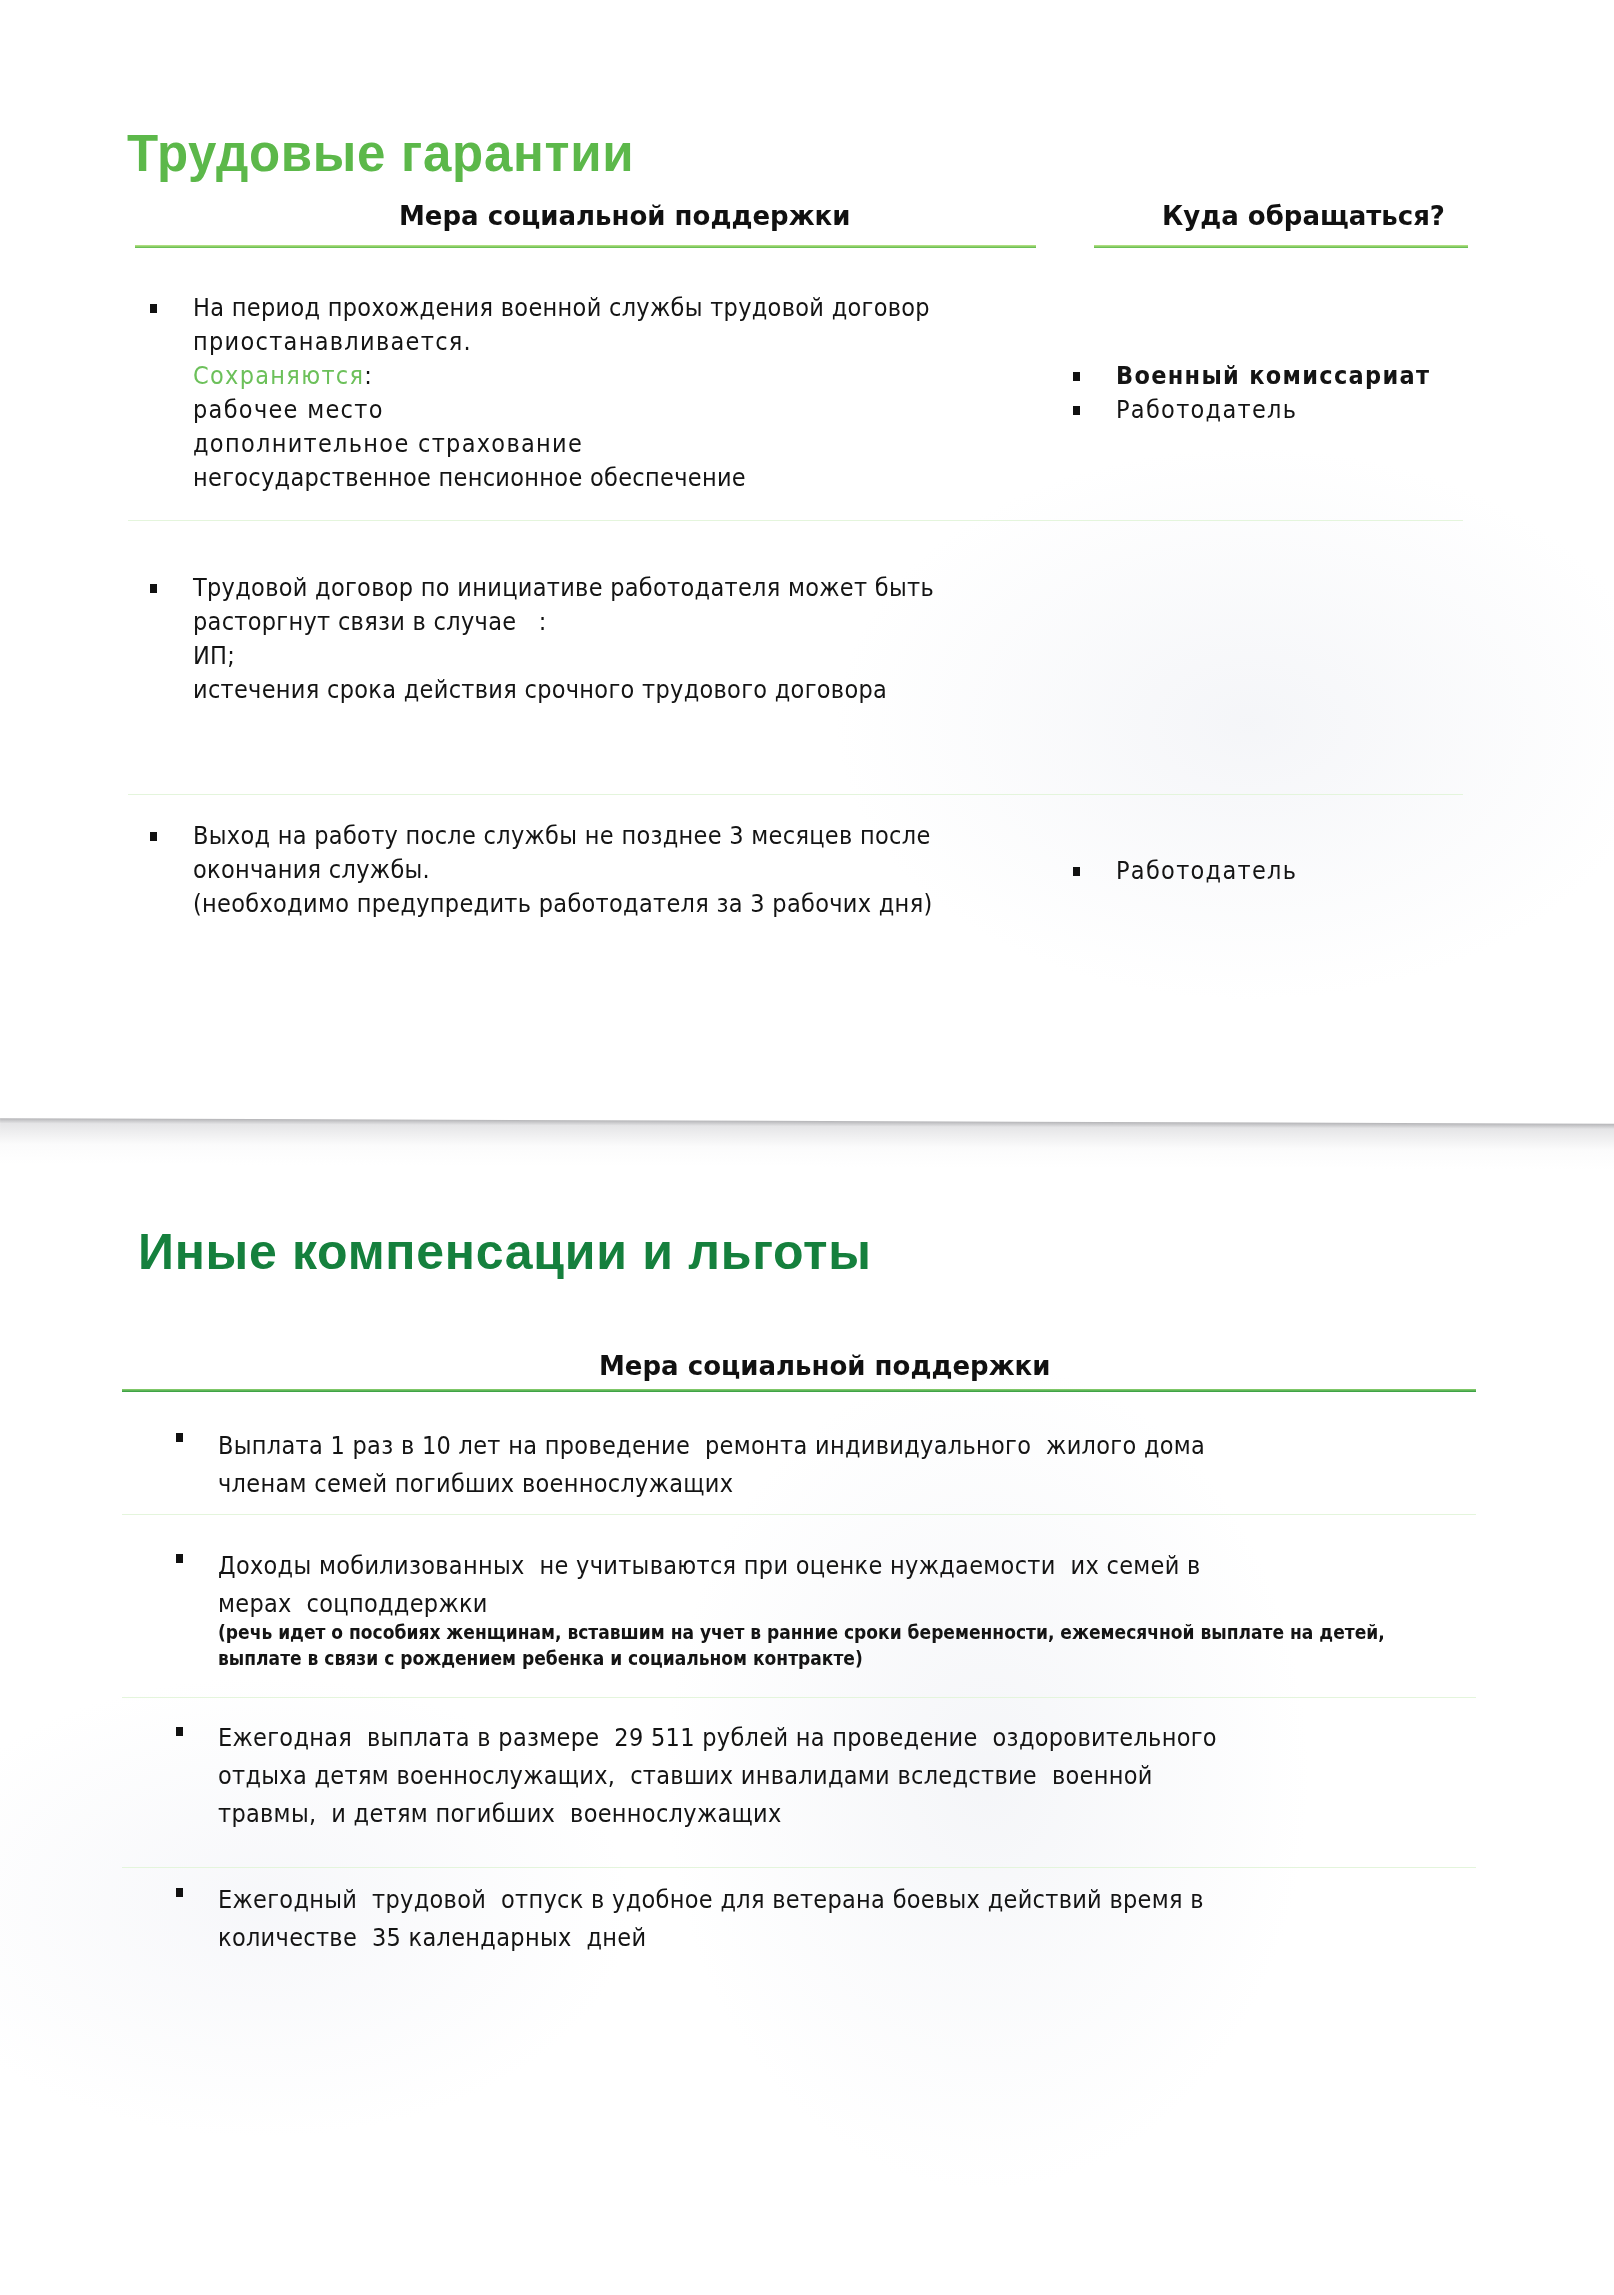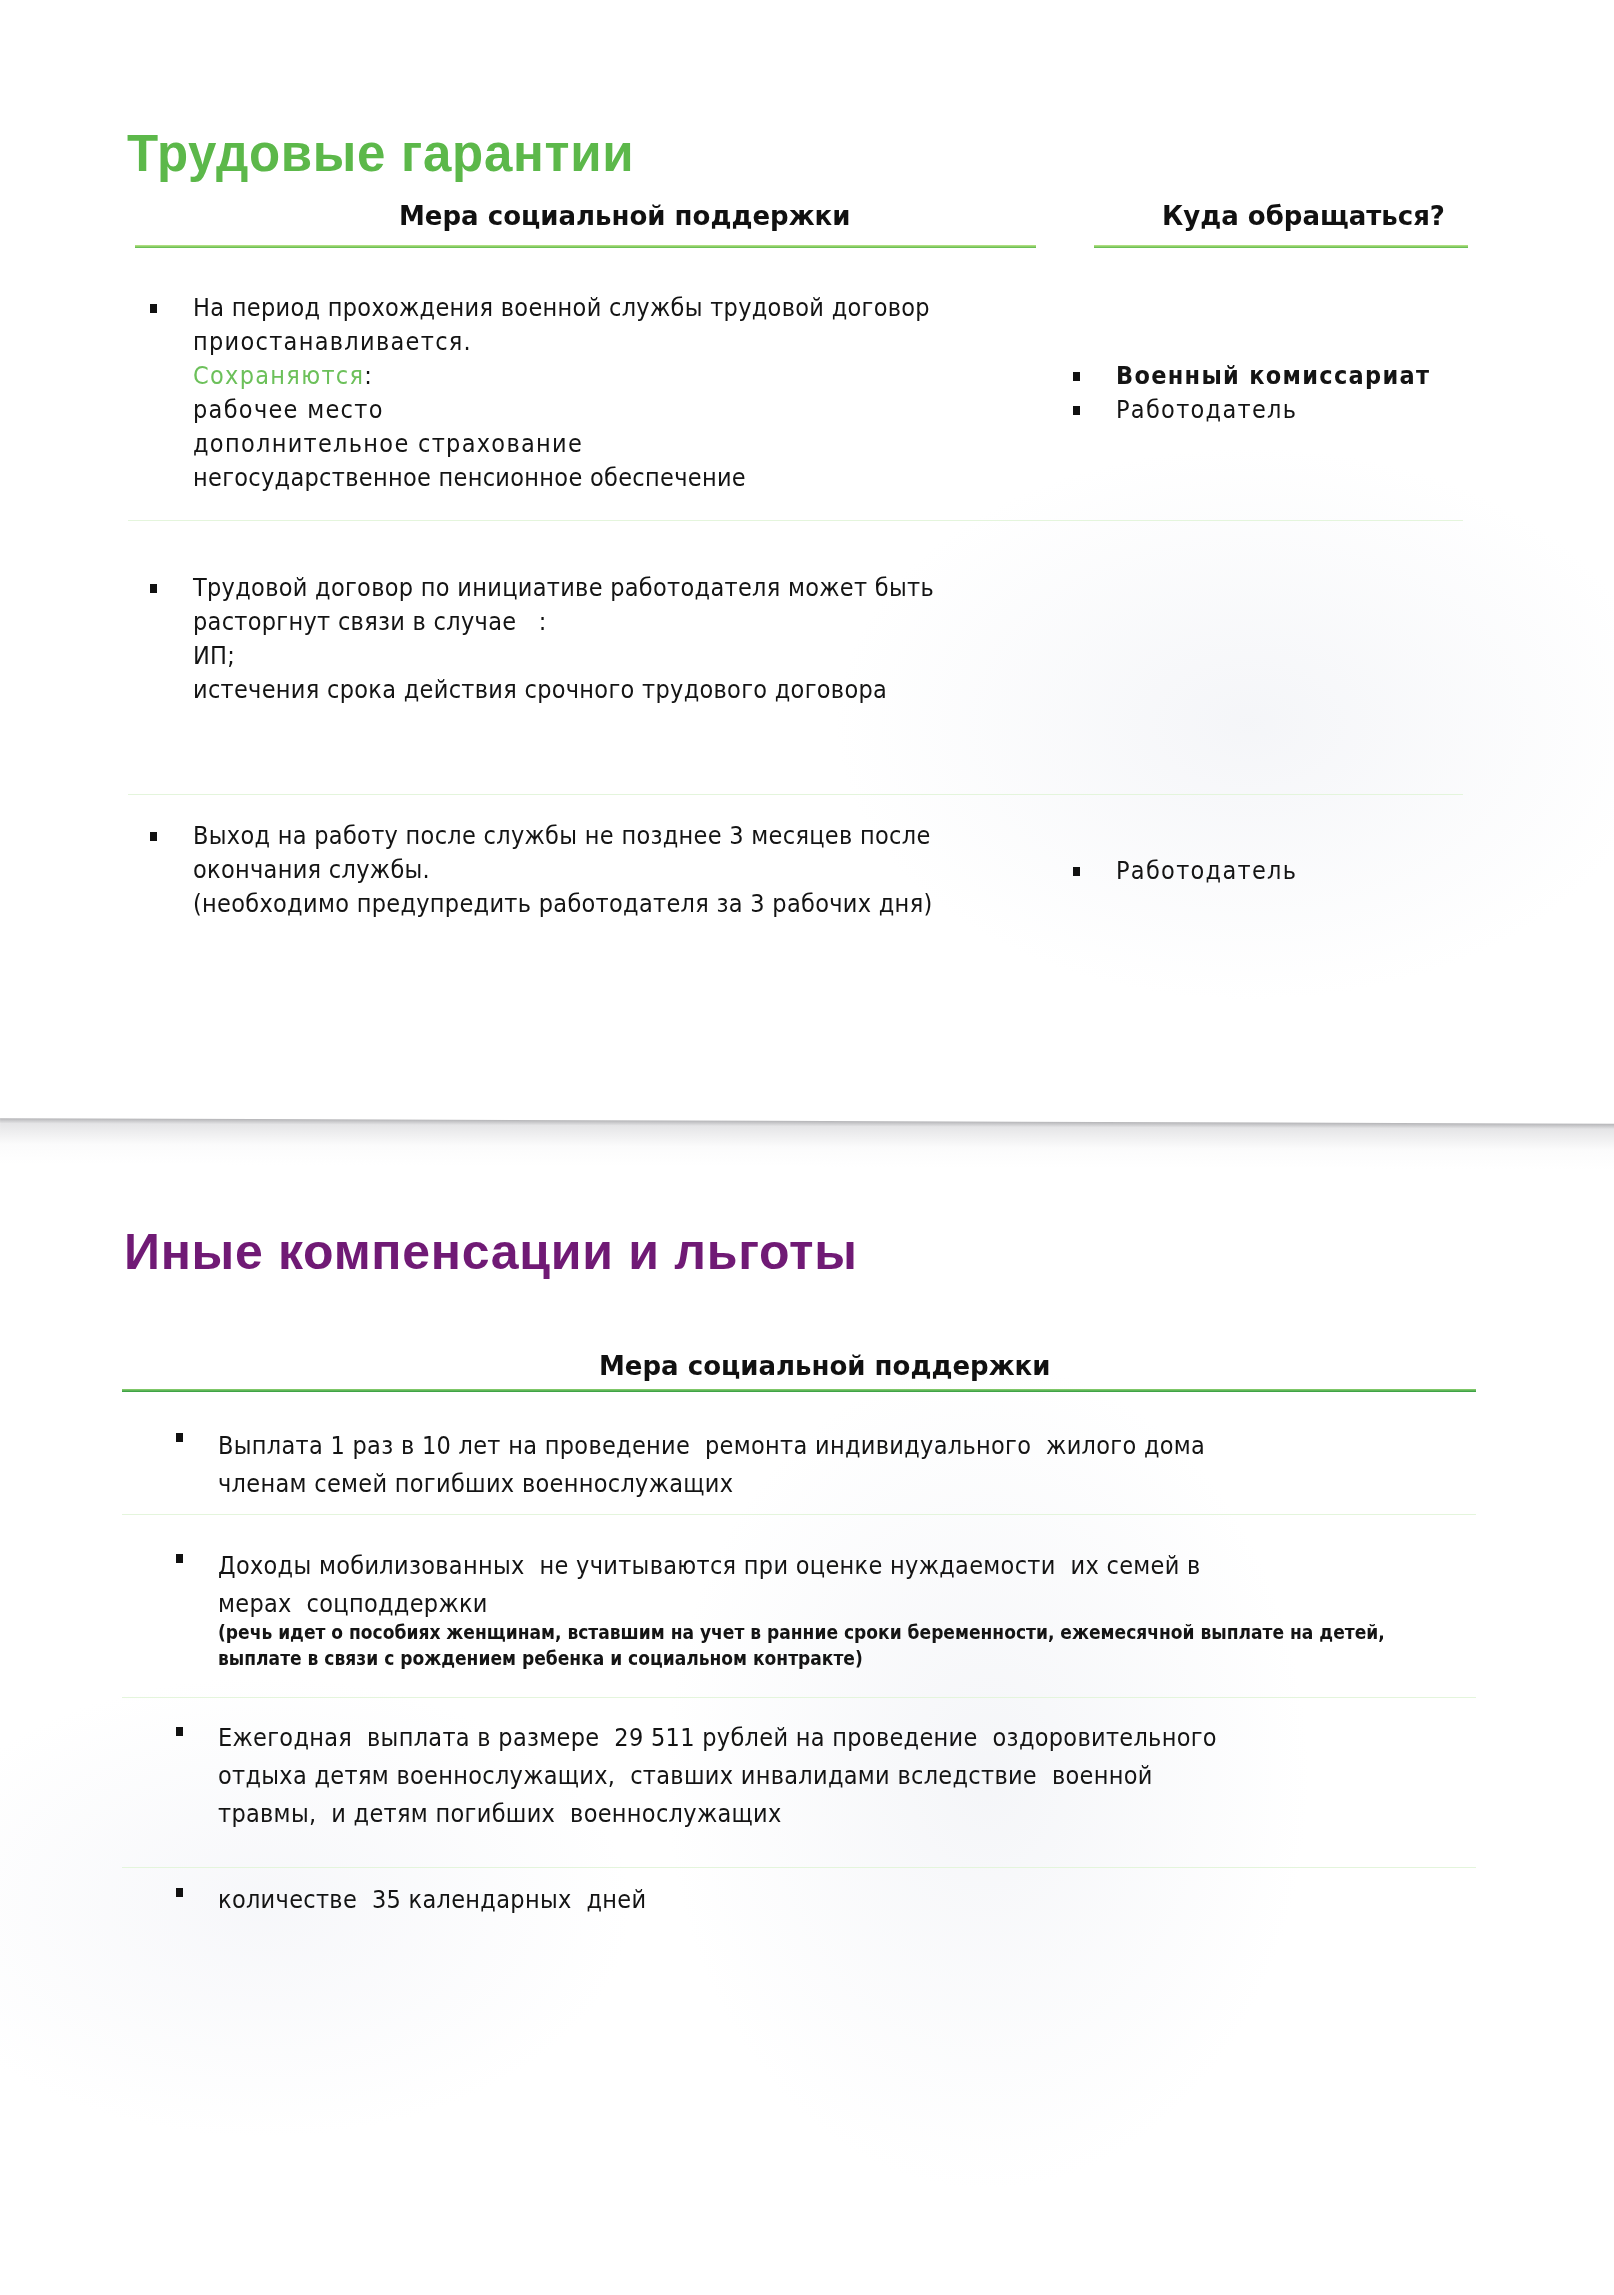--- a/index.html
+++ b/index.html
@@ -17,21 +17,21 @@
     .abs { position: absolute; }
 
     
     .section-title {
       font-family: "Liberation Sans", sans-serif;
       font-weight: bold;
       font-size: 51px;
       letter-spacing: 0.7px;
     }
     #t1 { left: 127px; top: 124px; color: #5cb84a; }
-    #t2 { left: 124px; top: 1223px; color: #701a75; font-size: 50px; }
+    #t2 { left: 138px; top: 1223px; color: #15803d; font-size: 50px; }
 
     
     .col-header {
       font-family: "DejaVu Sans", sans-serif;
       font-weight: bold;
       font-size: 26px;
       color: #111;
       white-space: nowrap;
     }
     .hline { position: absolute; height: 2.6px; background: linear-gradient(#bfe58a, #5cb84a); }
@@ -141,15 +141,16 @@
 <div class="abs para" style="left:218px; top:1719px; line-height:38px;">
   <span class="line" style="white-space:pre;">Ежегодная  выплата в размере  29 511 рублей на проведение  оздоровительного</span>
   <span class="line" style="white-space:pre;">отдыха детям военнослужащих,  ставших инвалидами вследствие  военной</span>
   <span class="line" style="white-space:pre;">травмы,  и детям погибших  военнослужащих</span>
 </div>
 
 <div class="faint" style="left:122px; top:1867px; width:1354px;"></div>
 
 <div class="bullet" style="left:176px; top:1888px;"></div>
 <div class="abs para" style="left:218px; top:1881px; line-height:38px;">
+  <span class="line" style="white-space:pre;">Ежегодный  трудовой  отпуск в удобное для ветерана боевых действий время в</span>
   <span class="line" style="white-space:pre;">количестве  35 календарных  дней</span>
 </div>
 
 
 </body></html>

